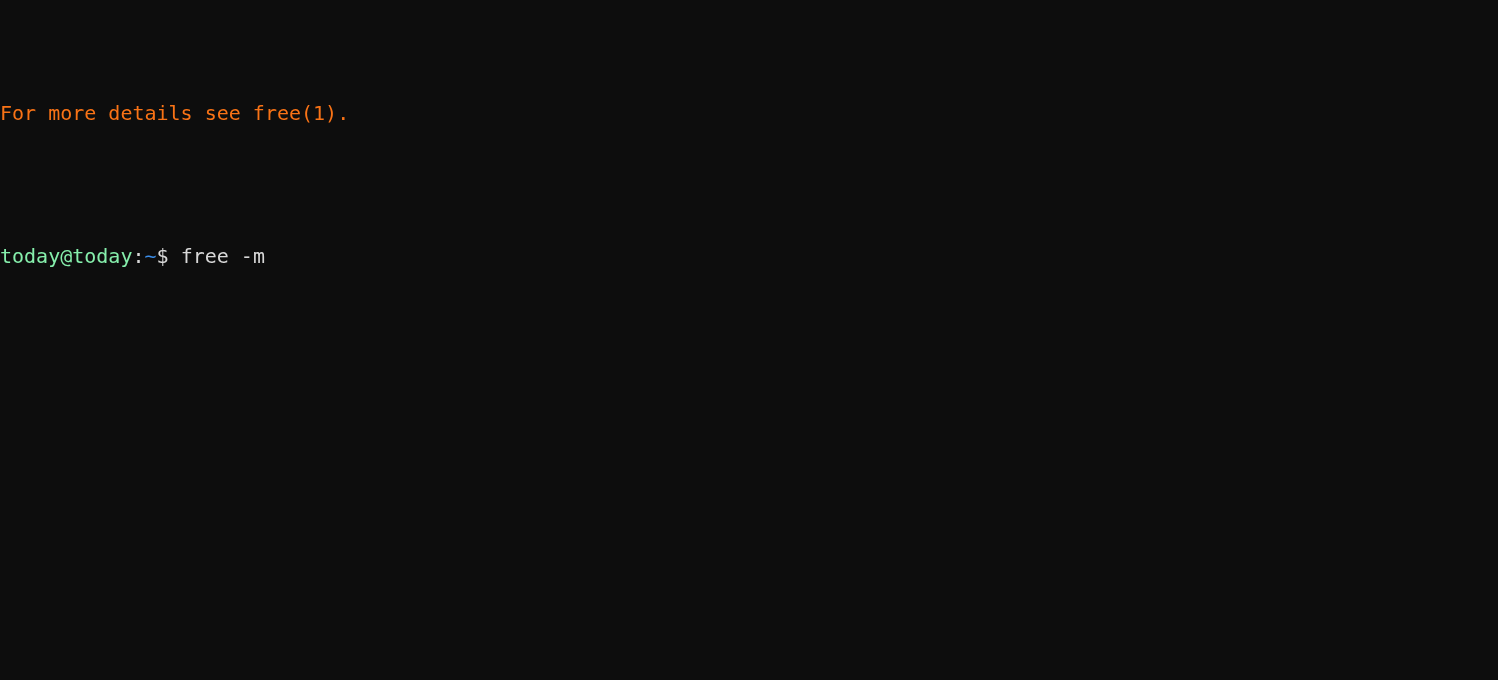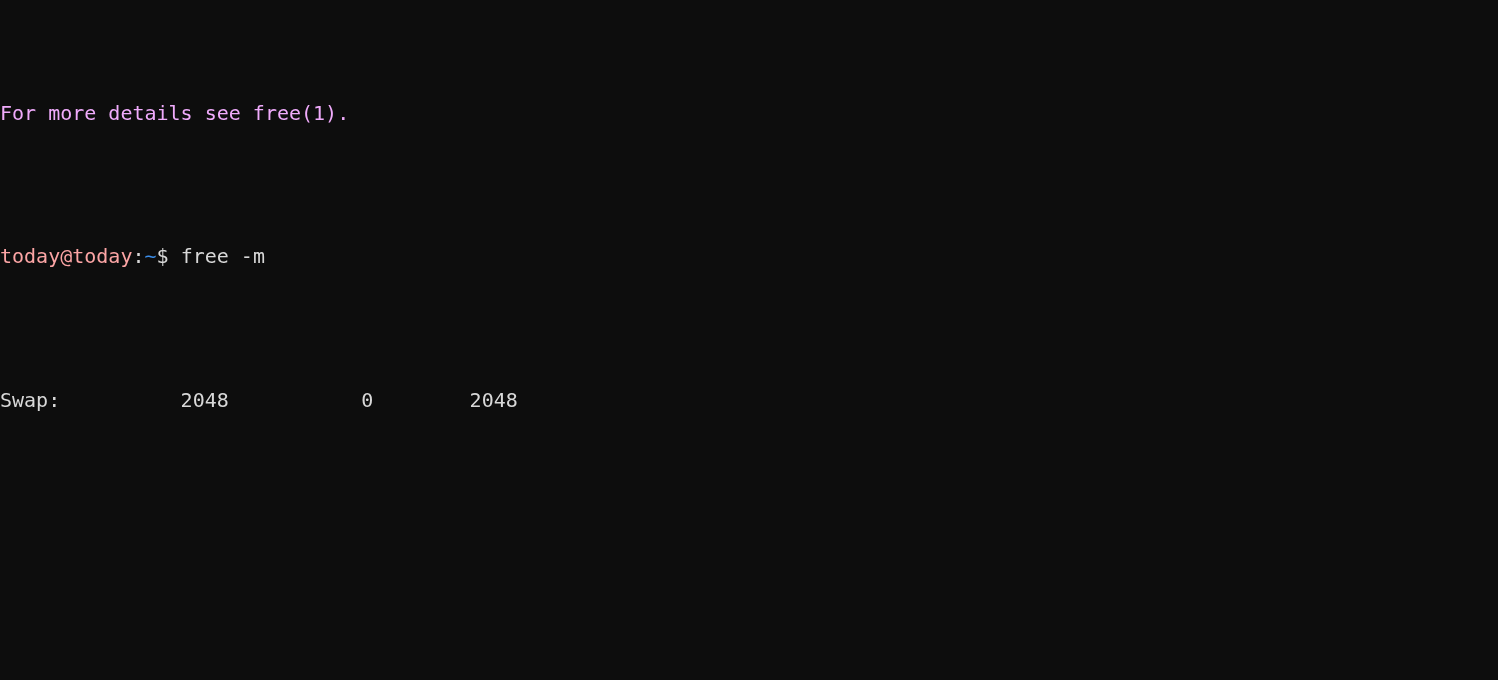--- a/index.html
+++ b/index.html
@@ -25,40 +25,39 @@
     left: 0;
     top: -16px;        
     width: 1498px;
     white-space: pre;
   }
   .line {
     height: 28.7px;
     white-space: pre;
   }
   .clipped-top {
-    color: #f0abfc;
+    color: #f97316;
   }
   .c-white  { color: #d8d8d8; }
-  .c-green  { color: #fca5a5; }
+  .c-green  { color: #86efac; }
   .c-blue   { color: #3b8eea; }
 </style>
 </head>
 <body>
 
 <div id="terminal">
   <div id="screen">
 
     
     <div class="line"><span class="clipped-top">For more details see free(1).</span></div>
 
     
     <div class="line"><span class="c-green">today@today</span><span class="c-white">:</span><span class="c-blue">~</span><span class="c-white">$ </span><span class="c-white">free -m</span></div>
 
     
-    <div class="line"><span class="c-white">Swap:          2048           0        2048</span></div>
 
     
     
 
     
     
 
     
     
 

